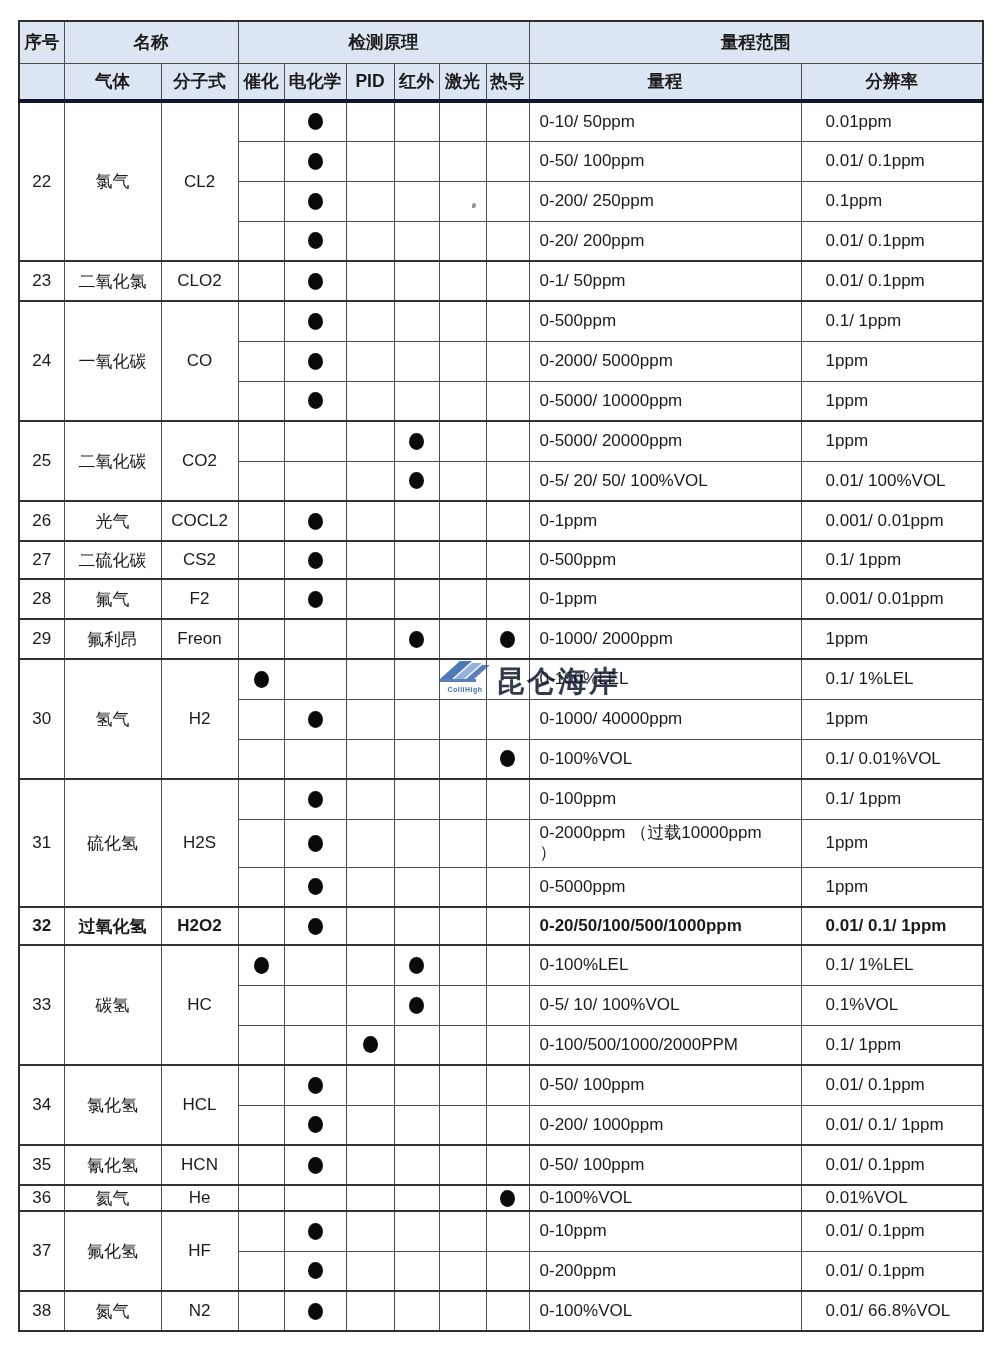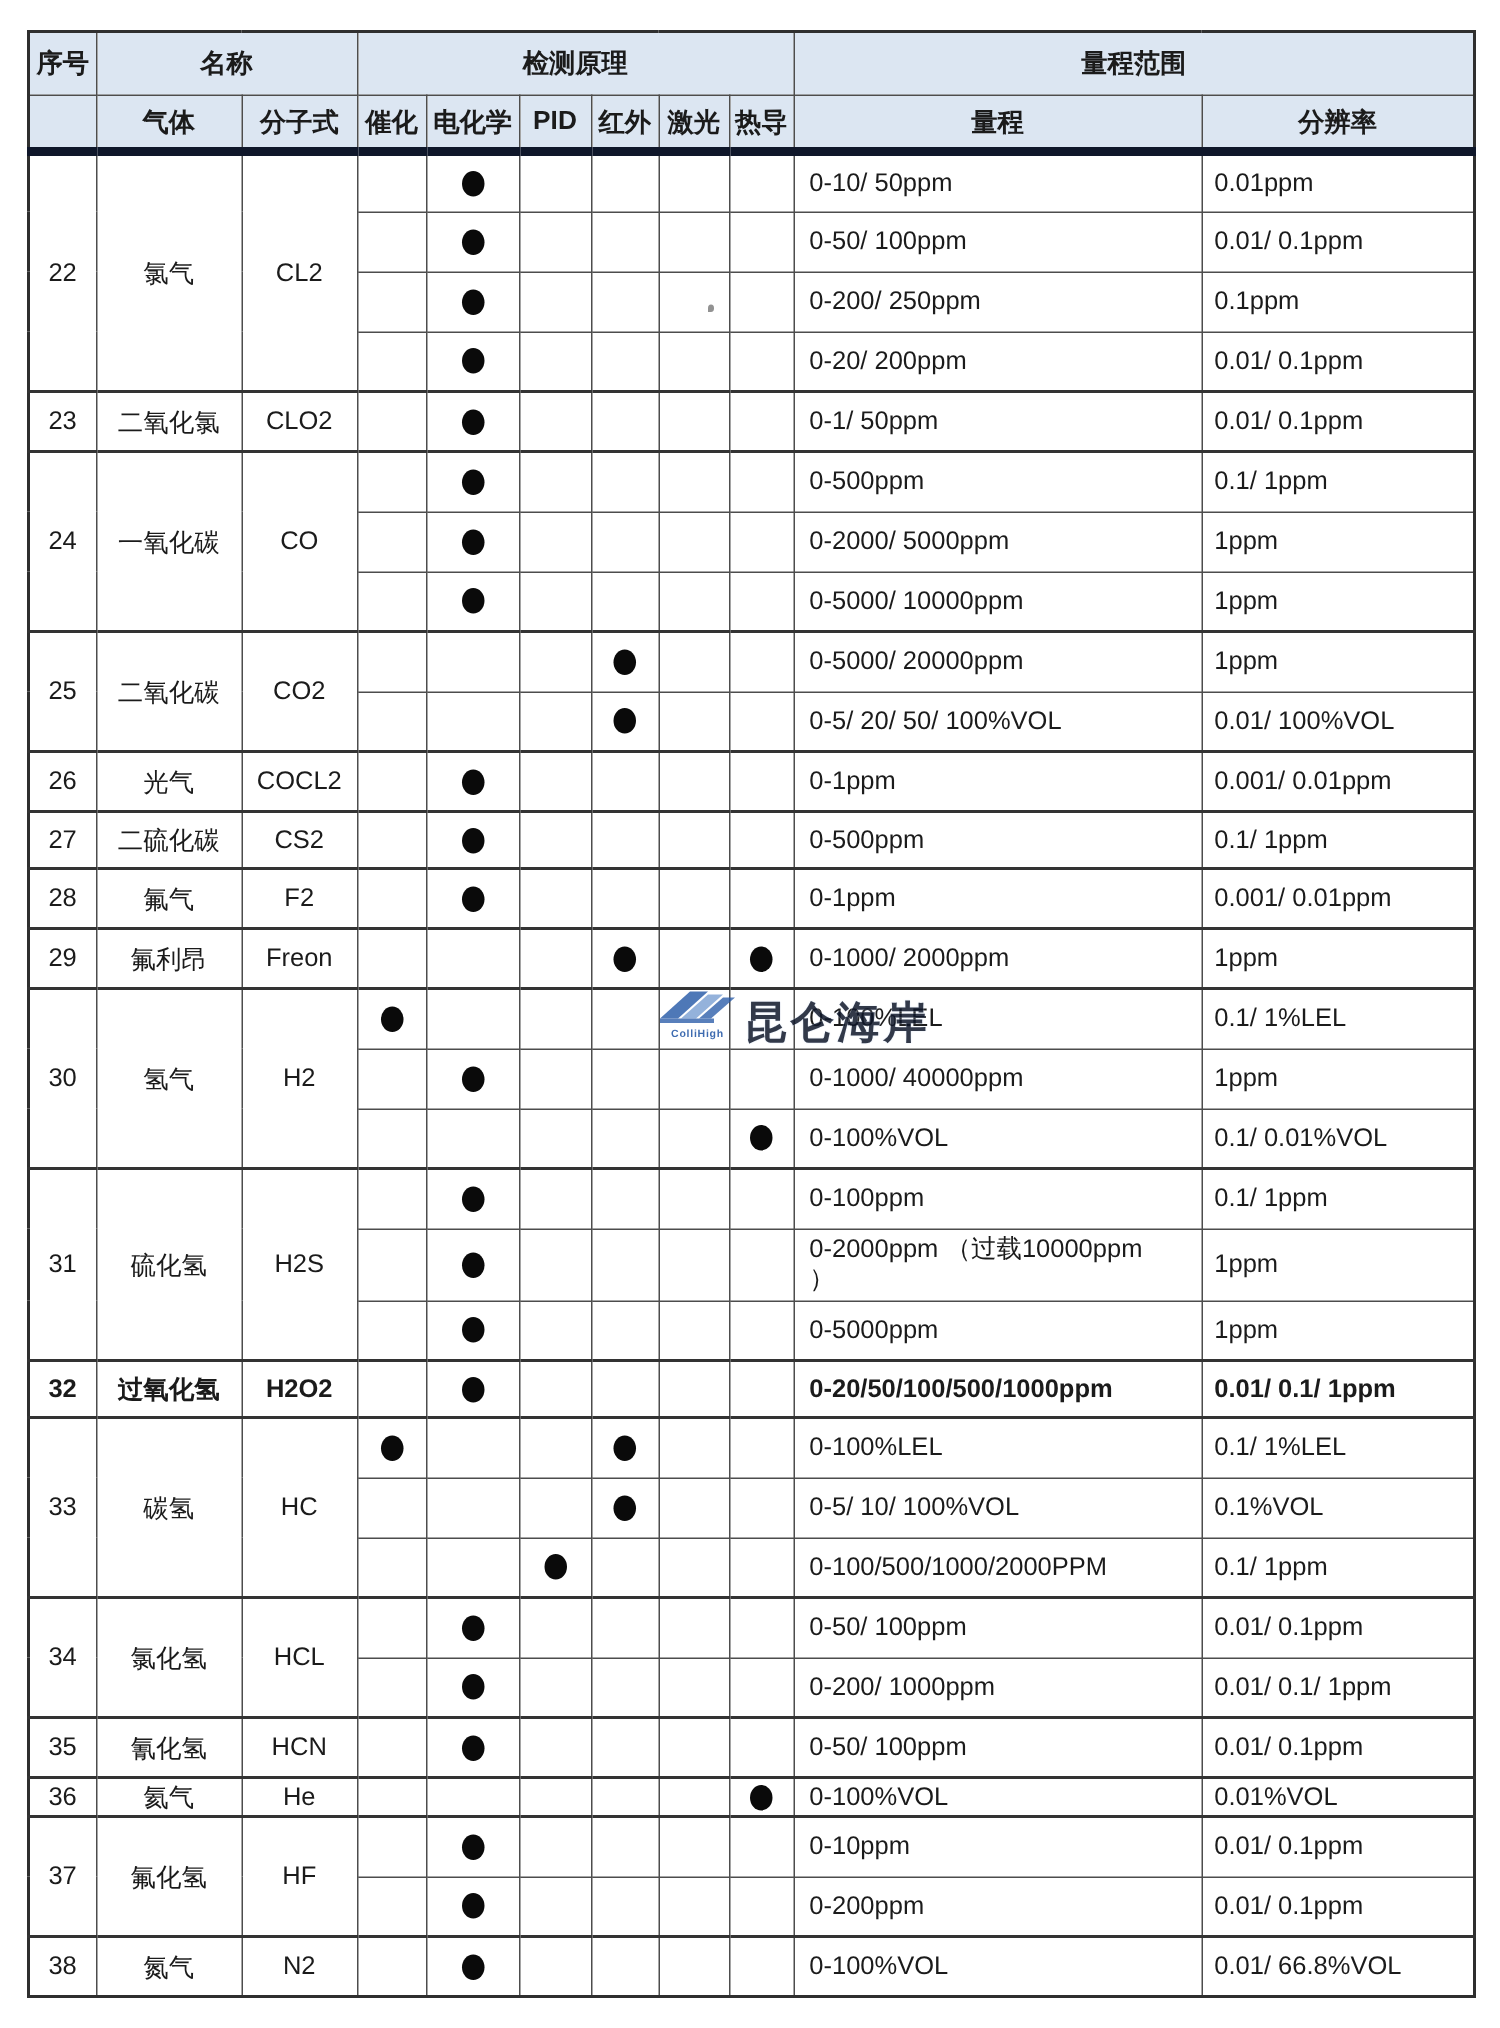--- a/index.html
+++ b/index.html
@@ -28,30 +28,30 @@
     vertical-align:middle;
     overflow:hidden;
   }
   .gas-table thead th {
     background:#dce6f2;
     font-weight:bold;
     font-size:17.5px;
   }
   .gas-table thead tr.hrow1 { height:42px; }
   .gas-table thead tr.hrow2 { height:38px; }
-  .gas-table thead tr.hrow2 th { border-bottom:6px solid #0f172a; }
+  .gas-table thead tr.hrow2 th { border-bottom:4px solid #0f172a; }
   .gas-table tbody tr { height:40px; }
   .gas-table tbody tr.group-start td { border-top:2px solid #333333; }
   td.range-cell, td.res-cell {
     text-align:left;
     white-space:pre-line;
     line-height:1.15;
   }
   td.range-cell { padding-left:10px; padding-right:4px; }
-  td.res-cell { padding-left:8px; padding-right:2px; }
+  td.res-cell { padding-left:24px; padding-right:2px; }
   .dot {
     width:15px; height:17px;
     background:#0a0a0a;
     border-radius:50%;
     margin:0 auto;
   }
   
   .watermark {
     position:absolute; left:436px; top:659px;
     display:flex; align-items:flex-start;

